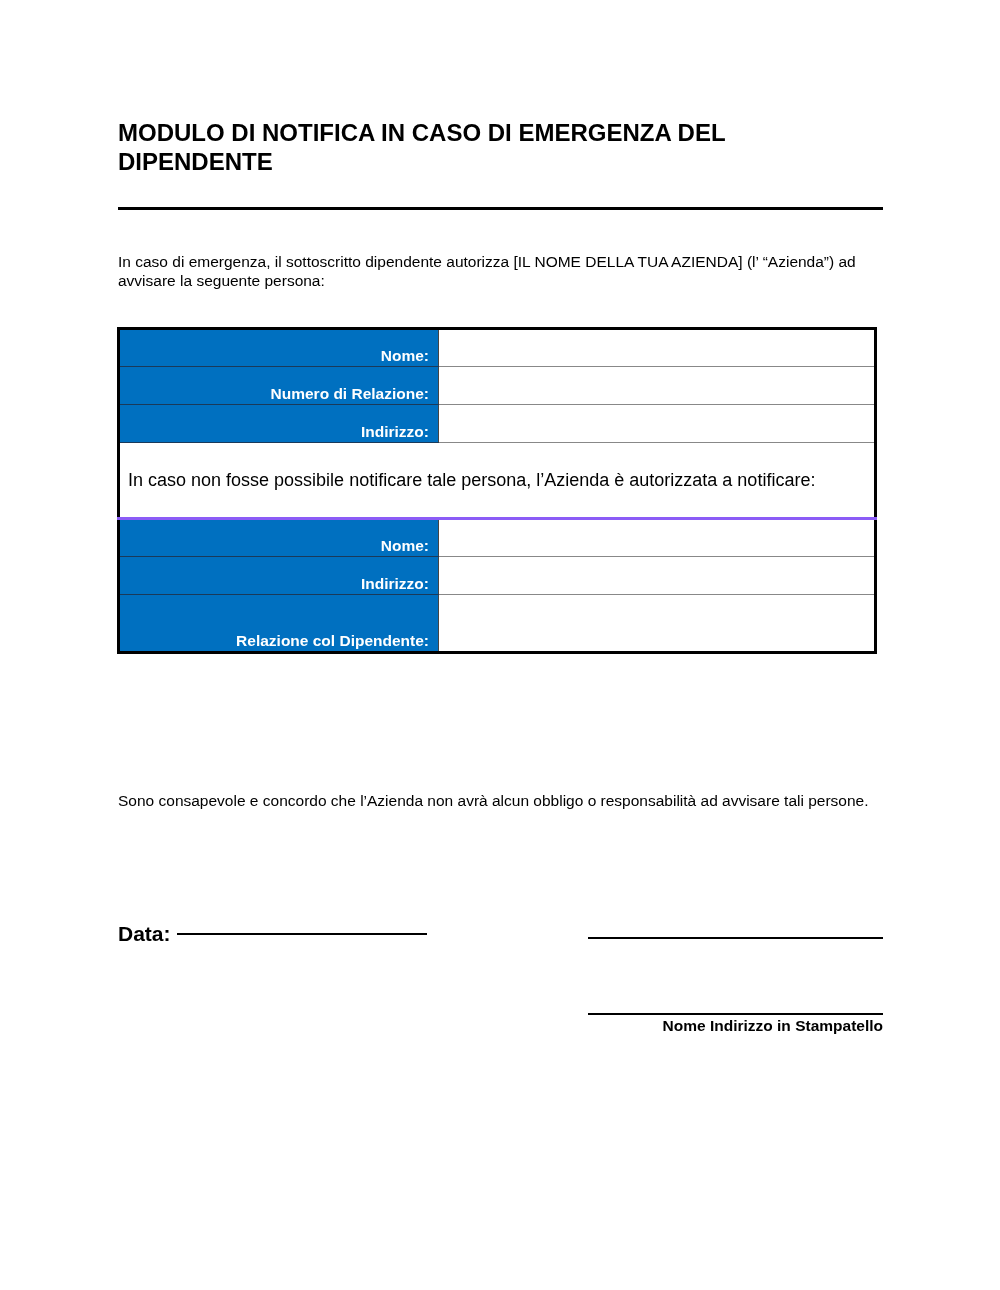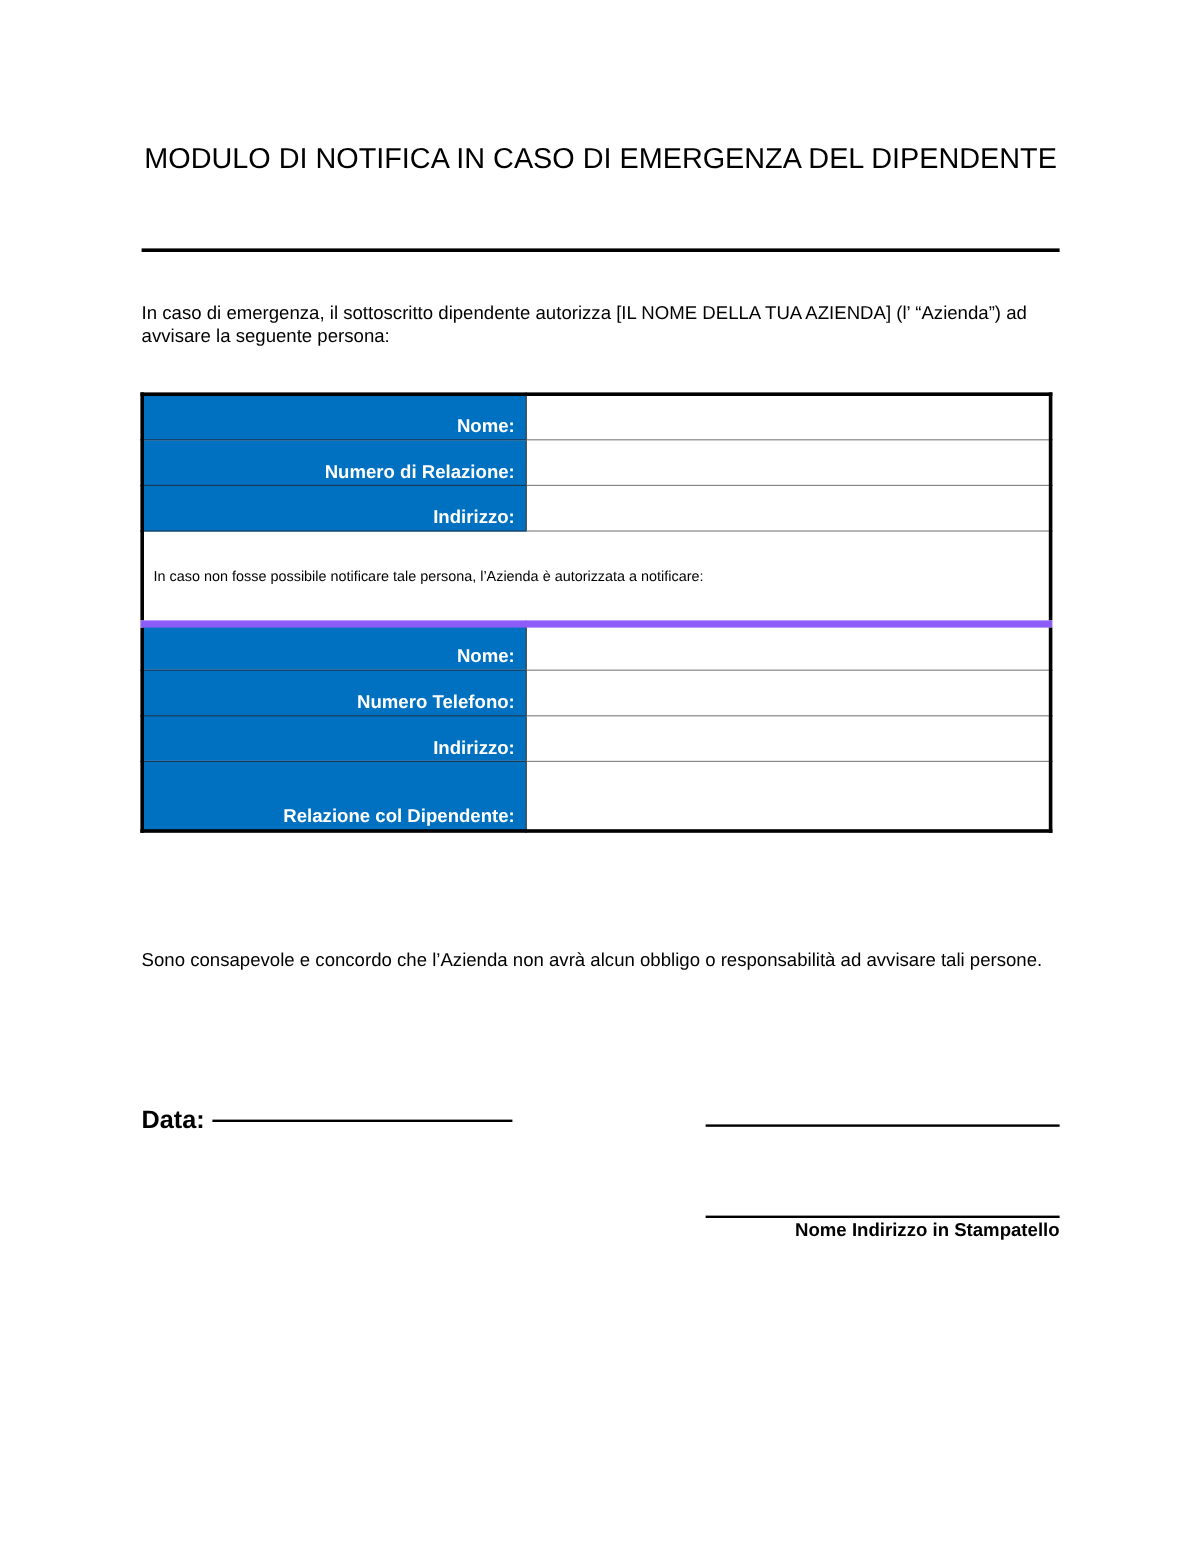--- a/index.html
+++ b/index.html
@@ -1,19 +1,19 @@
 <!DOCTYPE html>
 <html><head>
 <meta charset="utf-8">
 <style>
   html, body { margin: 0; padding: 0; background: #ffffff; }
   body { width: 1000px; height: 1290px; position: relative; font-family: "Liberation Sans", sans-serif; color: #000; }
   .title {
     position: absolute; left: 118px; top: 118px; width: 765px;
-    text-align: center; font-weight: normal; font-size: 24px; line-height: 29px;
+    font-weight: bold; font-size: 24px; line-height: 29px;
   }
   .rule {
     position: absolute; left: 118px; top: 207px; width: 765px; height: 3px; background: #000;
   }
   .intro {
     position: absolute; left: 118px; top: 252px; width: 770px;
     font-size: 15.5px; line-height: 19px;
   }
   .form-table {
     position: absolute; left: 117px; top: 327px; width: 760px;
@@ -31,22 +31,22 @@
     background: #fff;
   }
   .value-input {
     width: 100%; height: 100%; border: none; outline: none; background: transparent;
     font-family: "Liberation Sans", sans-serif; font-size: 15px; box-sizing: border-box; padding: 0 6px;
   }
   .row-h1 { height: 38px; }
   .row-h { height: 38px; }
   .row-tall { height: 58px; }
   .mid-cell {
-    height: 74px; font-size: 12px; vertical-align: middle;
-    padding: 0 0 0 8px !important; border-bottom: 6px solid #8b5cf6; background: #fff;
+    height: 74px; font-size: 18px; vertical-align: middle;
+    padding: 0 0 0 8px !important; border-bottom: 3px solid #8b5cf6; background: #fff;
   }
   .last-row td { border-bottom: none; }
   .closing {
     position: absolute; left: 118px; top: 791px; width: 770px;
     font-size: 15.5px; line-height: 19px;
   }
   .date-wrap {
     position: absolute; left: 118px; top: 922px; font-weight: bold; font-size: 21px;
     display: flex; align-items: center;
   }
@@ -78,24 +78,20 @@
     <td class="value-cell"><input class="value-input" type="text" value="" style=""></td>
   </tr>
   <tr>
     <td class="mid-cell" colspan="2">In caso non fosse possibile notificare tale persona, l’Azienda è autorizzata a notificare:</td>
   </tr>
   <tr class="row-h">
     <td class="label-cell">Nome:</td>
     <td class="value-cell"><input class="value-input" type="text" value="" style=""></td>
   </tr>
   <tr class="row-h">
-    <td class="label-cell">Numero Telefono:</td>
-    <td class="value-cell"><input class="value-input" type="text" value="" style=""></td>
-  </tr>
-  <tr class="row-h">
     <td class="label-cell">Indirizzo:</td>
     <td class="value-cell"><input class="value-input" type="text" value="" style=""></td>
   </tr>
   <tr class="row-tall last-row">
     <td class="label-cell" style="padding-left:90px !important;">Relazione col Dipendente:</td>
     <td class="value-cell"><input class="value-input" type="text" value="" style=""></td>
   </tr>
 </tbody>
   </table>
 

